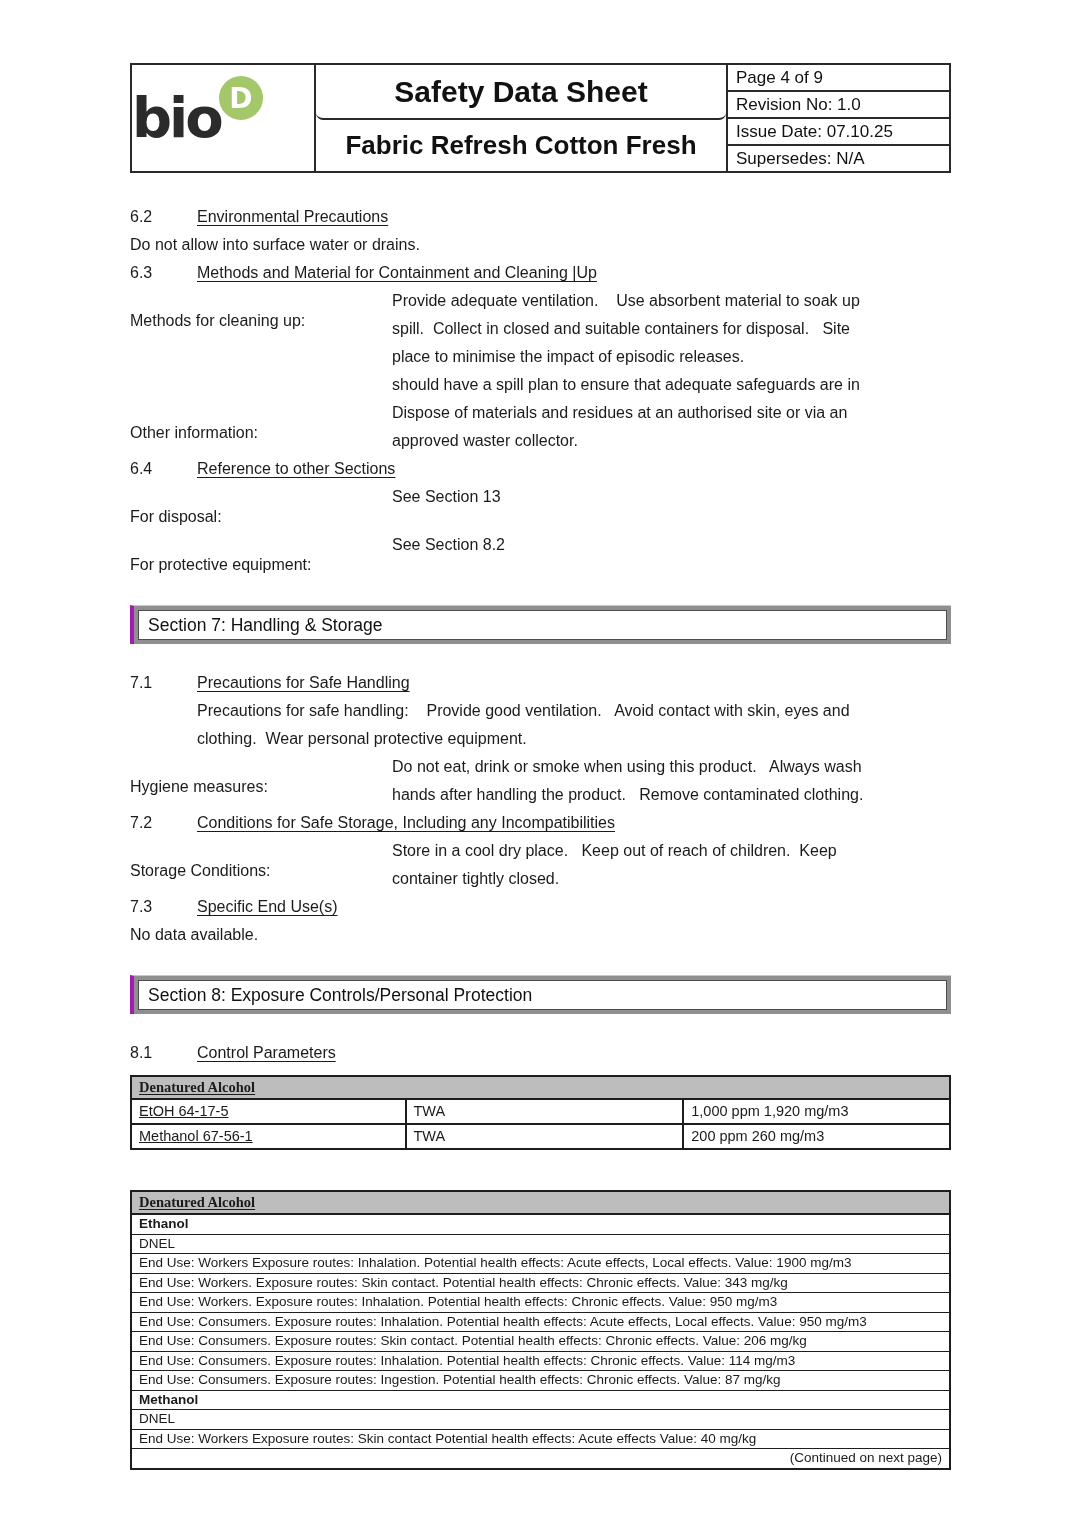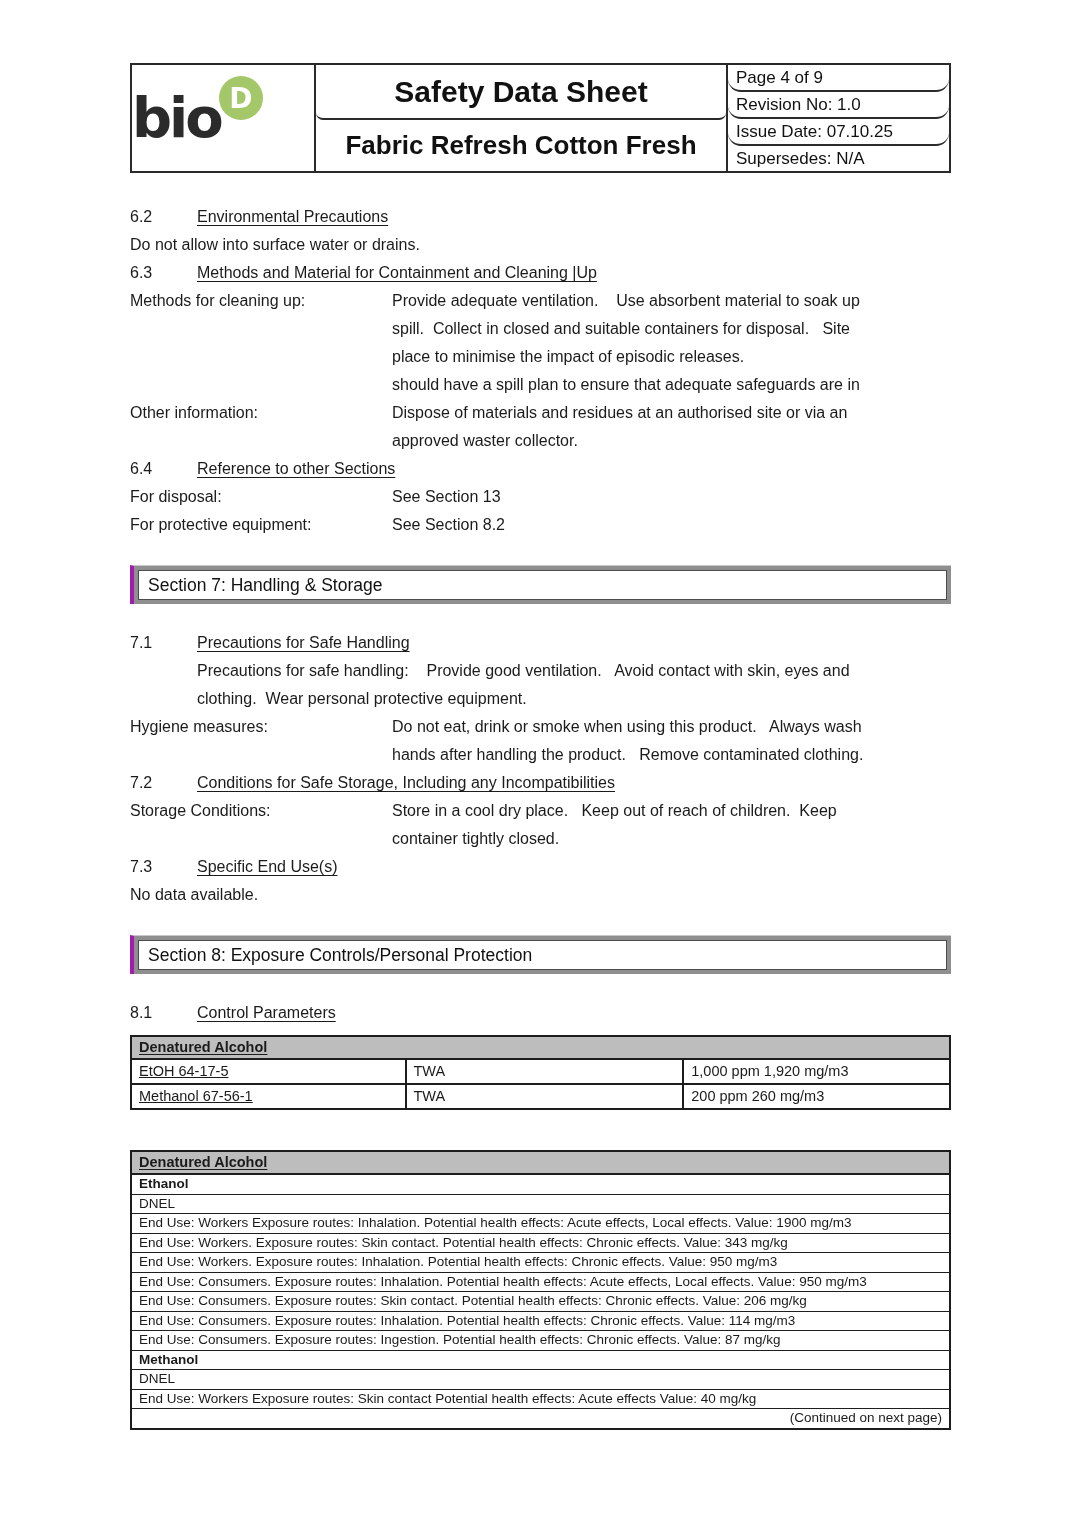--- a/index.html
+++ b/index.html
@@ -29,47 +29,47 @@
   }
   .hdr-title-cell { flex:1; display:flex; flex-direction:column; border-right:2px solid #2a2a2a; }
   .hdr-title-top {
     height:55px; display:flex; align-items:center; justify-content:center;
     border-bottom:2px solid #2a2a2a; font-size:30px; font-weight:bold; color:#111;border-radius:7px;
   }
   .hdr-title-bottom { flex:1; display:flex; align-items:center; justify-content:center; font-size:26px; font-weight:bold; color:#111; }
   .hdr-info-cell { width:221px; display:flex; flex-direction:column; }
   .hdr-info-row {
     flex:1; display:flex; align-items:center; padding-left:8px;
-    font-size:17px; border-bottom:2px solid #2a2a2a; color:#111;border-radius:13px;
+    font-size:17px; border-bottom:2px solid #2a2a2a; color:#111;
   }
   .hdr-info-row:last-child { border-bottom:none; }
 
   
   #doc-body { margin-top:30px; font-size:16px; line-height:28px; }
   .block-heading { display:flex; }
   .hnum { display:inline-block; width:67px; flex-shrink:0; }
   .htext { text-decoration:underline; text-underline-offset:3px; }
   .block-plain { }
   .block-lv { display:flex; }
-  .lv-label { width:262px; flex-shrink:0; }
+  .lv-label { width:262px; flex-shrink:0;margin-top:20px; }
   .lv-lines { }
   .pre-line { white-space:pre; }
   .block-indent { margin-left:67px; }
 
   .secbar { margin:26px 0 25px 0; background:#8f8f8f; padding:4px 4px; border-top:1px solid #c9c9c9; border-left:4px solid #a21caf; }
   .secbar-inner {
     background:#ffffff; border:1px solid #4c4c4c;
     font-size:17.5px; line-height:22px; padding:3px 9px; color:#111;
   }
 
   
   .t1 { margin-top:8px; border:2px solid #1d1d1d; }
   .t-gray-header {
     background:#bdbdbd; border-bottom:2px solid #1d1d1d;
-    font-size:14.5px; font-weight:bold; padding:1px 7px; line-height:19px;
+    font-size:14.5px; font-weight:bold; padding:1px 7px; line-height:19px;font-family:Liberation Serif, serif;
   }
   .t-gray-header span { text-decoration:underline; text-underline-offset:2px; }
   .t1-row { display:flex; border-bottom:2px solid #1d1d1d; }
   .t1-row:last-child { border-bottom:none; }
   .t1-cell { font-size:14.5px; padding:2px 7px; line-height:19px; }
   .t1-c0 { width:33.6%; border-right:2px solid #1d1d1d;text-decoration:underline; }
   .t1-c1 { width:34.0%; border-right:2px solid #1d1d1d; }
   .t1-c2 { flex:1; }
 
   

